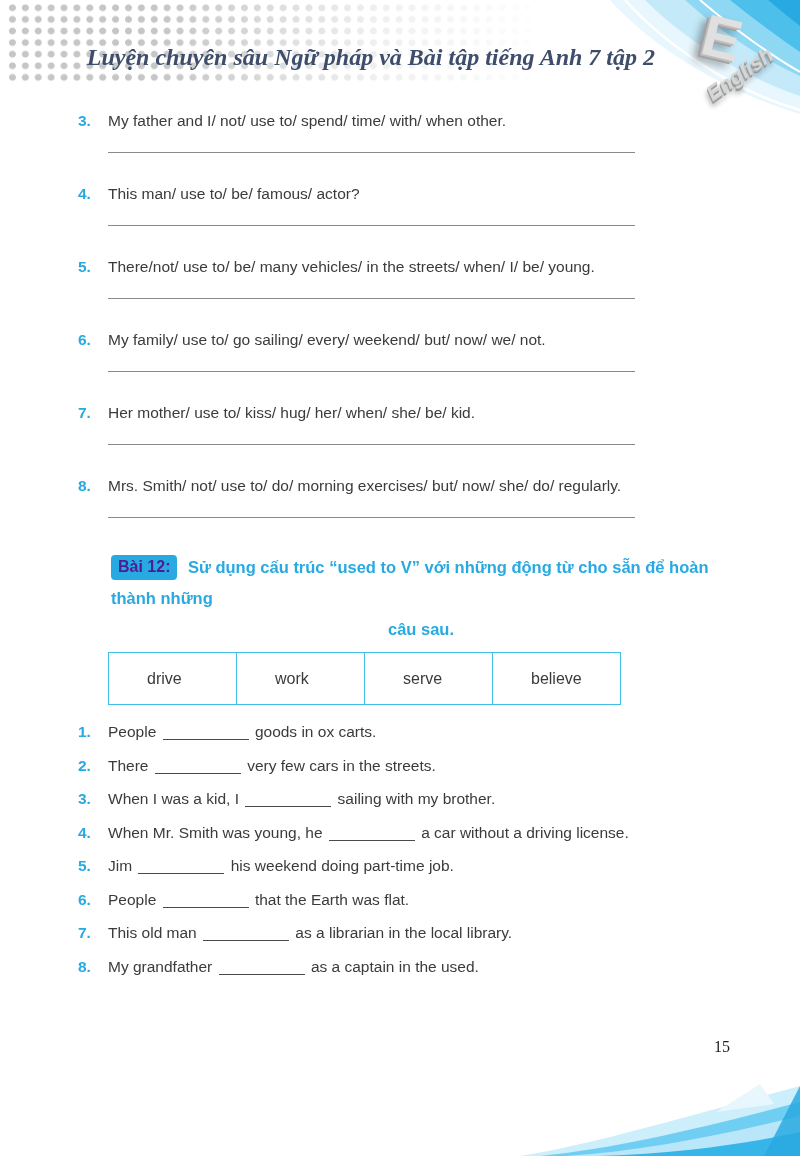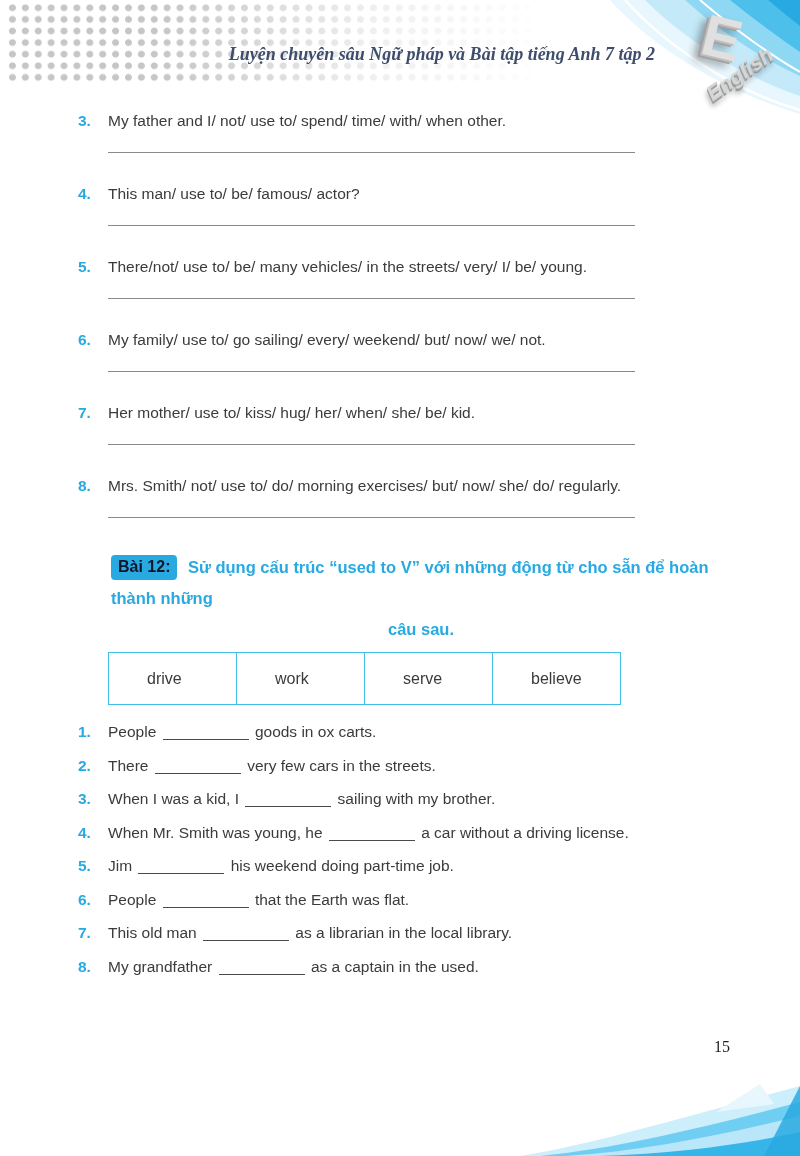--- a/index.html
+++ b/index.html
@@ -23,21 +23,21 @@
   }
   .dots-fade {
     background: linear-gradient(to right, rgba(255,255,255,0) 0%, rgba(255,255,255,0) 28%,
                 rgba(255,255,255,.72) 66%, #ffffff 97%);
   }
   .swoosh { position: absolute; top: 0; right: 0; width: 260px; height: 118px; }
   .page-title {
     position: absolute; top: 44px; right: 145px;
     font-family: "Liberation Serif", serif;
     font-style: italic; font-weight: bold;
-    font-size: 18px; color: #3d4d6b; white-space: nowrap;
+    font-size: 24px; color: #3d4d6b; white-space: nowrap;
   }
   .logo-e {
     position: absolute; top: 4px; right: 58px;
     font-size: 58px; font-weight: bold; color: #e0e0e0;
     transform: rotate(14deg);
     text-shadow: -2px 2px 0 #bdbdbd, -4px 4px 0 #a2a2a2, -7px 7px 9px rgba(50,50,50,.5);
   }
   .logo-word {
     position: absolute; top: 62px; right: 22px;
     font-size: 21px; font-weight: bold; font-style: italic; color: #d6d6d6;
@@ -52,21 +52,21 @@
   .q-row { display: flex; line-height: 22px; font-size: 15.5px; }
   .q-num { flex: 0 0 30px; font-weight: bold; color: #29a9e1; }
   .q-text { flex: 1; color: #3b3b3b; }
   .answer-line {
     margin-left: 30px; margin-top: 20px; width: 527px; height: 0;
     border-bottom: 1px solid #8a8a8a;
   }
 
   .ex-heading { margin-top: 4px; margin-left: 33px; width: 620px; line-height: 30px; }
   .badge {
-    display: inline-block; background: #29a9e1; color: #0f172a;
+    display: inline-block; background: #29a9e1; color: #4c1d95;
     font-weight: bold; font-size: 16px; line-height: 22px;
     padding: 1px 7px 2px 7px; border-radius: 4px; margin-right: 6px;
     vertical-align: 1px;
   }
   .instr { font-weight: bold; font-size: 16.5px; color: #29a9e1; }
   .instr2 { display: block; text-align: center; }
 
   table.word-bank { border-collapse: collapse; margin: 8px 0 0 30px; }
   table.word-bank td {
     width: 128px; height: 52px;
@@ -124,21 +124,21 @@
   <div class="q-item">
     <div class="q-row">
       <span class="q-num">4.</span>
       <span class="q-text">This man/ use to/ be/ famous/ actor?</span>
     </div>
     <div class="answer-line"></div>
   </div>
   <div class="q-item">
     <div class="q-row">
       <span class="q-num">5.</span>
-      <span class="q-text">There/not/ use to/ be/ many vehicles/ in the streets/ very/ I/ be/ young.</span>
+      <span class="q-text">There/not/ use to/ be/ many vehicles/ in the streets/ when/ I/ be/ young.</span>
     </div>
     <div class="answer-line"></div>
   </div>
   <div class="q-item">
     <div class="q-row">
       <span class="q-num">6.</span>
       <span class="q-text">My family/ use to/ go sailing/ every/ weekend/ but/ now/ we/ not.</span>
     </div>
     <div class="answer-line"></div>
   </div>

